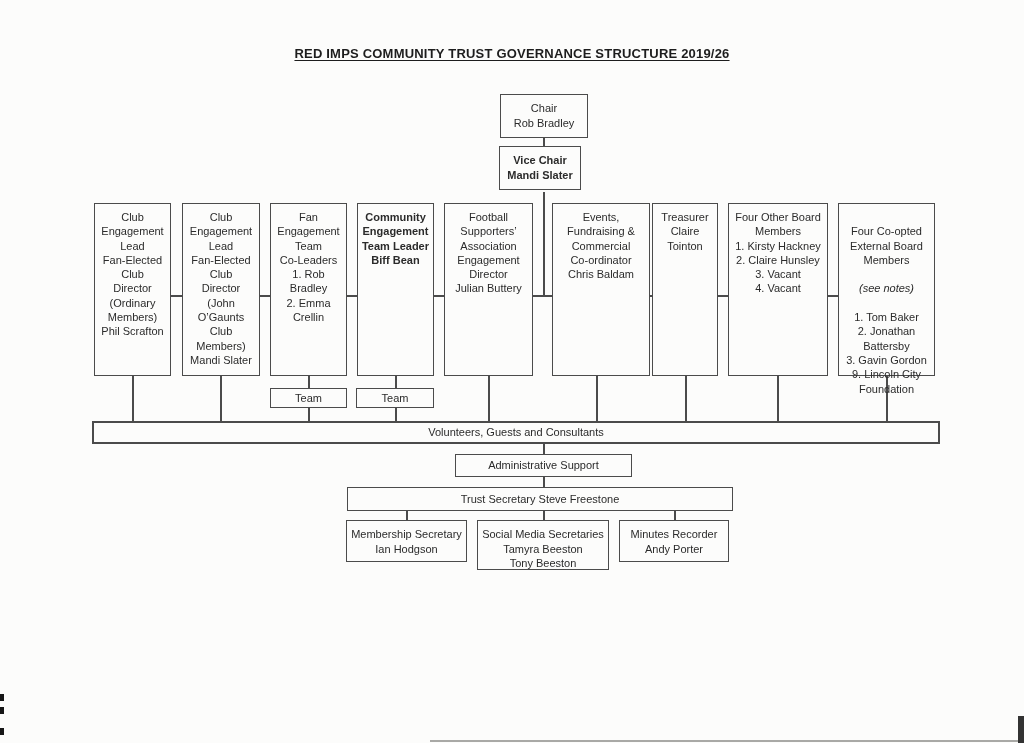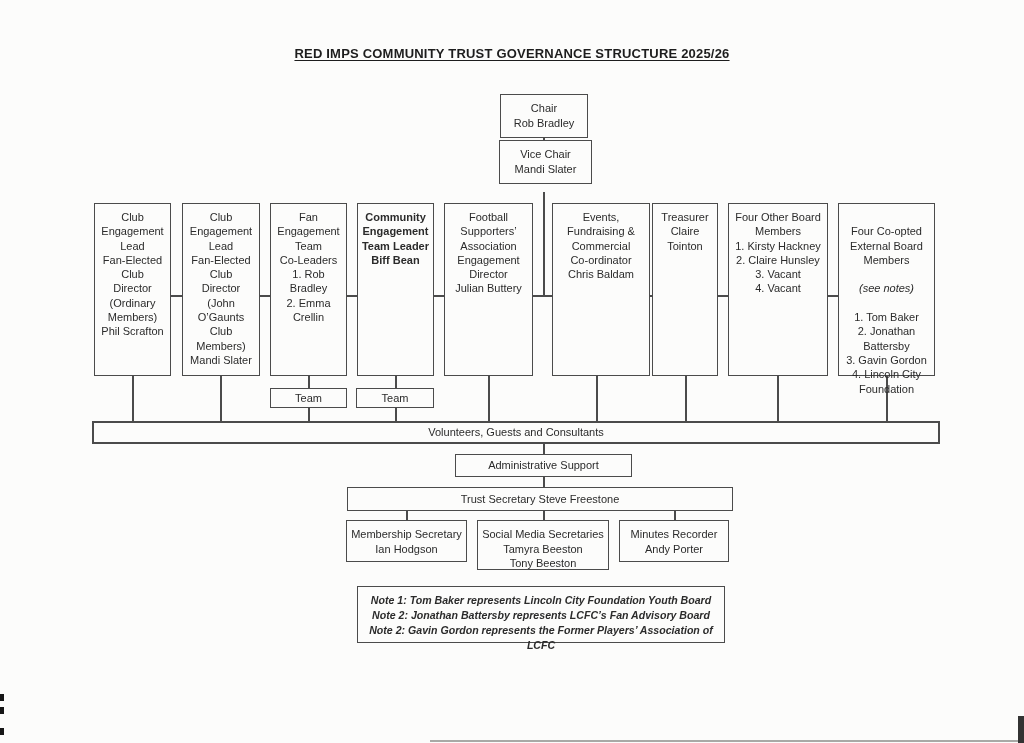--- a/index.html
+++ b/index.html
@@ -34,26 +34,26 @@
     padding-top:6px;
   }
   .coopted-note{font-style:italic;}
   .artifact{position:absolute;z-index:3;}
 </style>
 </head>
 <body>
 
 <div class="page">
 
-  <div class="title">RED IMPS COMMUNITY TRUST GOVERNANCE STRUCTURE 2025/26</div>
+  <div class="title">RED IMPS COMMUNITY TRUST GOVERNANCE STRUCTURE 2019/26</div>
 
   <div class="box chairbox" style="left:500px;top:94px;width:88px;height:44px;">Chair
 Rob Bradley</div>
   <div class="line vline" style="left:543px;top:138px;height:10px;"></div>
-  <div class="box chairbox" style="left:499px;top:140px;width:93px;height:44px;">Vice Chair
+  <div class="box chairbox" style="left:499px;top:146px;width:82px;height:44px;font-weight:bold;">Vice Chair
 Mandi Slater</div>
   <div class="line vline" style="left:543px;top:192px;height:104px;"></div>
 
   <div class="line hline" style="left:133px;top:295px;width:754px;"></div>
 
   <div class="box pad-top" style="left:94px;top:203px;width:77px;height:173px;">Club
 Engagement
 Lead
 Fan-Elected
 Club
@@ -106,21 +106,21 @@
 4. Vacant</div>
   <div class="box pad-top" style="left:838px;top:203px;width:97px;height:173px;">
     <div>Four Co-opted
 External Board
 Members</div>
     <div class="coopted-note">(see notes)</div>
     <div>1. Tom Baker
 2. Jonathan
 Battersby
 3. Gavin Gordon
-4. Lincoln City
+9. Lincoln City
 Foundation</div>
   </div>
 
   <div class="line vline" style="left:132px;top:376px;height:45px;"></div>
   <div class="line vline" style="left:220px;top:376px;height:45px;"></div>
   <div class="line vline" style="left:308px;top:376px;height:45px;"></div>
   <div class="line vline" style="left:395px;top:376px;height:45px;"></div>
   <div class="line vline" style="left:488px;top:376px;height:45px;"></div>
   <div class="line vline" style="left:596px;top:376px;height:45px;"></div>
   <div class="line vline" style="left:685px;top:376px;height:45px;"></div>
@@ -142,23 +142,20 @@
   <div class="line vline" style="left:674px;top:511px;height:9px;"></div>
 
   <div class="box pad-top" style="left:477px;top:520px;width:132px;height:50px;line-height:14.5px;">Social Media Secretaries
 Tamyra Beeston
 Tony Beeston</div>
   <div class="box pad-top" style="left:346px;top:520px;width:121px;height:42px;line-height:14.5px;">Membership Secretary
 Ian Hodgson</div>
   <div class="box pad-top" style="left:619px;top:520px;width:110px;height:42px;line-height:14.5px;">Minutes Recorder
 Andy Porter</div>
 
-  <div class="box notesbox" style="left:357px;top:586px;width:368px;height:57px;">Note 1: Tom Baker represents Lincoln City Foundation Youth Board
-Note 2: Jonathan Battersby represents LCFC’s Fan Advisory Board
-Note 2: Gavin Gordon represents the Former Players’ Association of LCFC</div>
 
   <div class="artifact" style="left:0;top:694px;width:4px;height:7px;background:#161616;"></div>
   <div class="artifact" style="left:0;top:707px;width:4px;height:7px;background:#161616;"></div>
   <div class="artifact" style="left:0;top:728px;width:4px;height:7px;background:#161616;"></div>
   <div class="artifact" style="left:430px;top:740px;width:594px;height:2px;background:#a9a9a6;"></div>
   <div class="artifact" style="left:1018px;top:716px;width:6px;height:27px;background:#333333;"></div>
 
 </div>
 
 </body></html>

